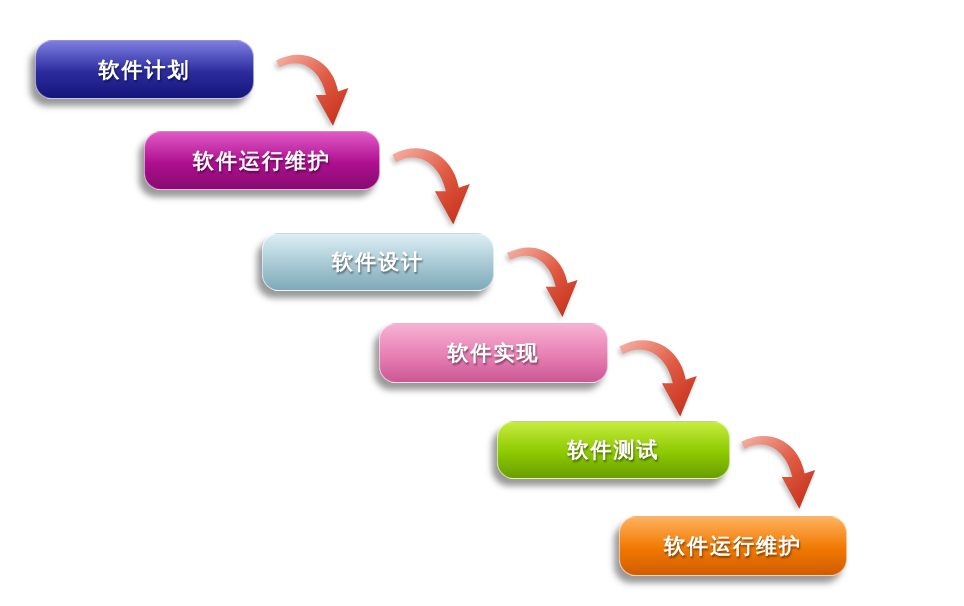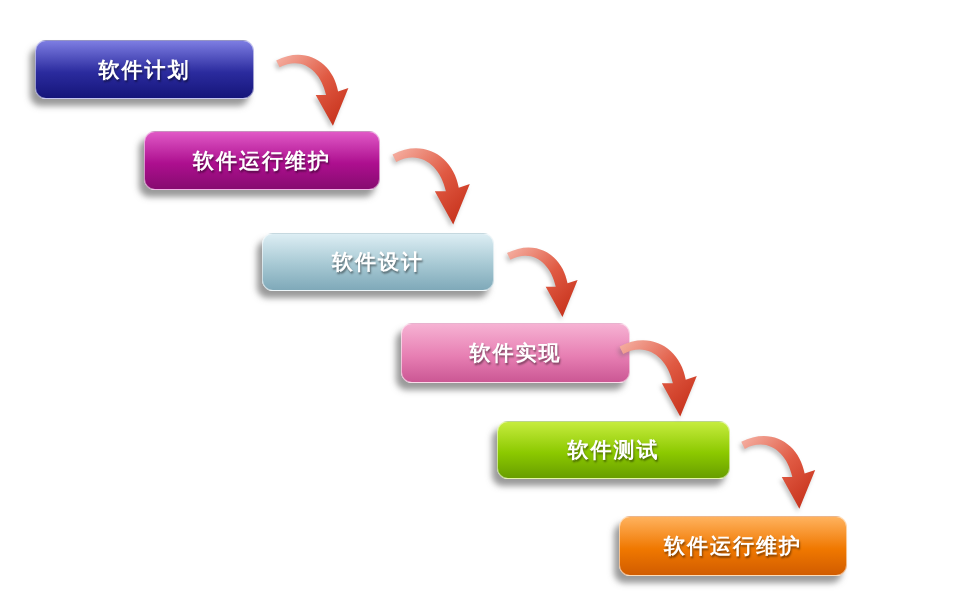--- a/index.html
+++ b/index.html
@@ -5,38 +5,38 @@
   html,body{margin:0;padding:0;background:#ffffff;}
   body{font-family:"Liberation Sans","DejaVu Sans",sans-serif;}
   .canvas{
     position:relative;
     width:964px;height:606px;
     background:#ffffff;
     overflow:hidden;
   }
   .stage{
     position:absolute;
-    border-radius:11px;
+    border-radius:17px;
     display:flex;align-items:center;justify-content:center;
     box-shadow:-5px 7px 6px rgba(70,70,70,0.55);
     border:1px solid rgba(255,255,255,0.55);
   }
   .stage .label{
     color:#ffffff;
     font-weight:bold;
     font-size:21px;
     letter-spacing:2px;
     text-shadow:1px 2px 2px rgba(0,0,0,0.45);
     white-space:nowrap;
   }
   
   .s0{left:35px;  top:40px;  width:217px; height:57px;}
   .s1{left:144px; top:131px; width:234px; height:57px;}
   .s2{left:262px; top:233px; width:230px; height:56px;}
-  .s3{left:379px; top:323px; width:227px; height:58px;margin-left:22px;}
+  .s3{left:379px; top:323px; width:227px; height:58px;}
   .s4{left:497px; top:421px; width:231px; height:56px;justify-content:center;}
   .s5{left:619px; top:516px; width:226px; height:58px;}
 
   .arrow{
     position:absolute;
     filter:drop-shadow(-2px 3px 2px rgba(90,90,90,0.35));
   }
   .arrow svg{display:block;width:100%;height:100%;}
   .a0{left:266px; top:45px;  width:96px; height:86px;}
   .a1{left:386px; top:138px; width:94px; height:92px;}

